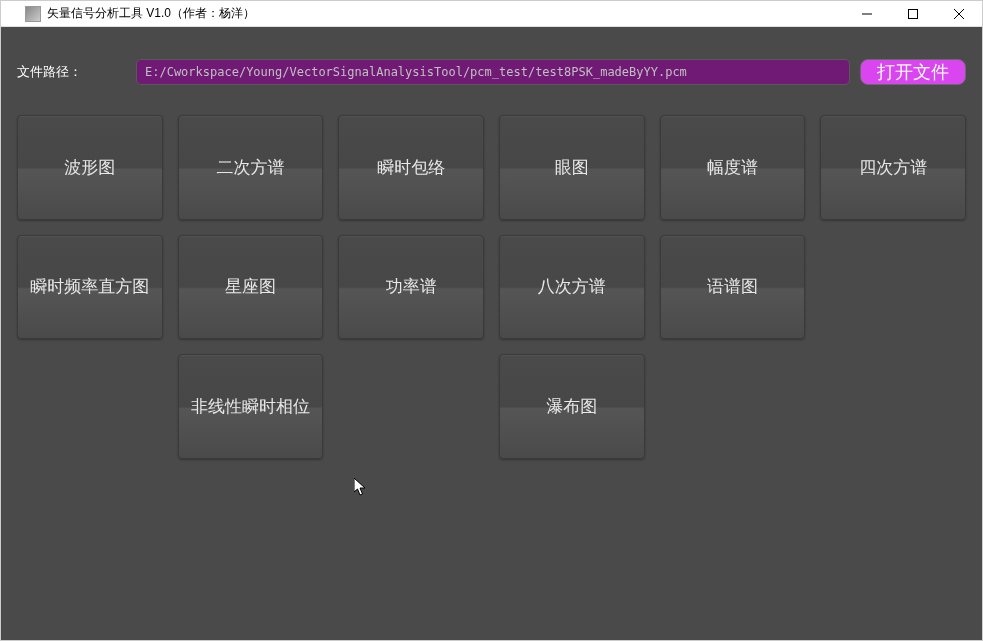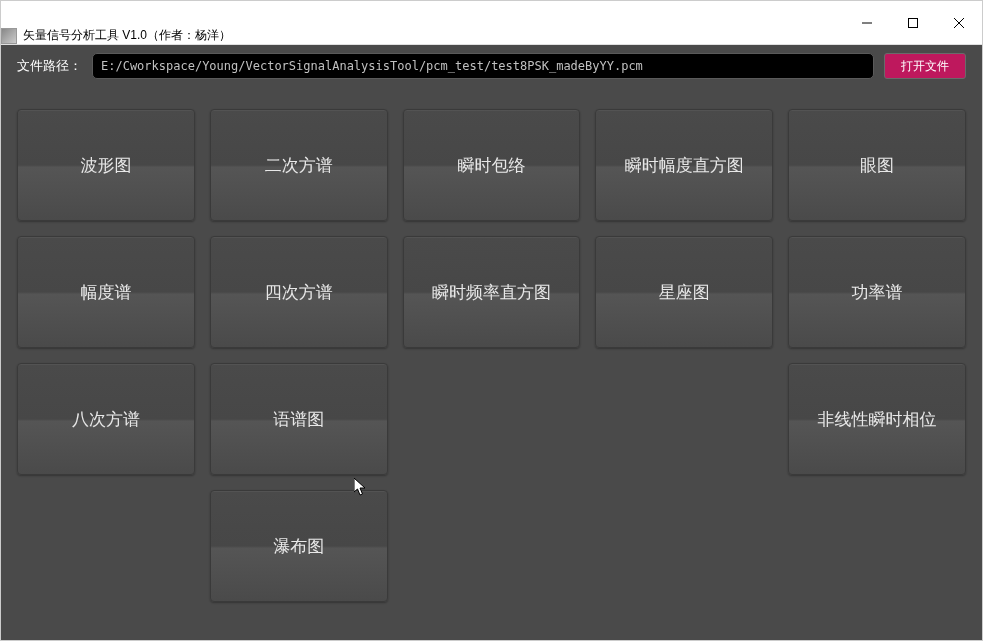--- a/index.html
+++ b/index.html
@@ -16,25 +16,25 @@
     }
     .window {
       width: 983px;
       height: 641px;
       background: #ffffff;
       display: flex;
       flex-direction: column;
       border: 1px solid #ccc;
     }
     .titlebar {
-      height: 44px;
+      height: 26px;
       background: #ffffff;
       display: flex;
-      align-items: flex-end;
-      padding: 0 0 0 0;
+      align-items: center;
+      padding: 0 0 0 24px;
       border-bottom: 1px solid #e0e0e0;
     }
     .titlebar-icon {
       width: 16px;
       height: 16px;
       margin-right: 6px;
       background: linear-gradient(135deg, #888 0%, #ccc 100%);
       border: 1px solid #999;
     }
     .titlebar-title {
@@ -56,60 +56,61 @@
       color: #000;
       cursor: pointer;
     }
     .titlebar-btn svg {
       width: 10px;
       height: 10px;
     }
     .content {
       flex: 1;
       background: #4a4a4a;
-      padding: 8px 16px;
+      padding: 32px 16px;
       display: flex;
       flex-direction: column;
       justify-content: center;
     }
     .filepath-row {
       display: flex;
       align-items: center;
       gap: 10px;
       margin-bottom: 30px;
     }
     .filepath-label {
       color: #ffffff;
       font-size: 13px;
       white-space: nowrap;
     }
     .filepath-input {
       flex: 1;
       height: 26px;
-      background: #000000;
+      background: #701a75;
       border: 1px solid #5a5a5a;
       border-radius: 5px;
       color: #c0c0c0;
       font-size: 12px;
       padding: 0 8px;
       font-family: "Consolas", monospace;
+      margin-left: 44px;
     }
     .open-file-btn {
       height: 26px;
       padding: 0 16px;
-      background: #be185d;
+      background: #d946ef;
       border: 1px solid #6a6a6a;
-      border-radius: 3px;
+      border-radius: 8px;
       color: #ffffff;
-      font-size: 12px;
+      font-size: 18px;
       cursor: pointer;
     }
     .button-grid {
       display: grid;
-      grid-template-columns: repeat(5, 1fr);
+      grid-template-columns: repeat(6, 1fr);
       grid-template-rows: repeat(4, 1fr);
       gap: 15px 15px;
       flex: 1;
       margin-bottom: 30px;
     }
     .grid-btn {
       background: linear-gradient(to bottom, #4a4a4a 0%, #474747 50%, #555555 52%, #4a4a4a 100%);
       border: 1px solid #3a3a3a;
       border-radius: 4px;
       color: #e8e8e8;
@@ -163,21 +164,20 @@
     <div class="filepath-row">
       <span class="filepath-label">文件路径：</span>
       <input class="filepath-input" type="text" readonly="" value="E:/Cworkspace/Young/VectorSignalAnalysisTool/pcm_test/test8PSK_madeByYY.pcm" style="">
       <button class="open-file-btn">打开文件</button>
     </div>
 
     <div class="button-grid">
       <button class="grid-btn">波形图</button>
       <button class="grid-btn">二次方谱</button>
       <button class="grid-btn">瞬时包络</button>
-      <button class="grid-btn">瞬时幅度直方图</button>
       <button class="grid-btn">眼图</button>
 
       <button class="grid-btn">幅度谱</button>
       <button class="grid-btn">四次方谱</button>
       <button class="grid-btn">瞬时频率直方图</button>
       <button class="grid-btn">星座图</button>
 
       <button class="grid-btn">功率谱</button>
       <button class="grid-btn">八次方谱</button>
       <button class="grid-btn">语谱图</button>

